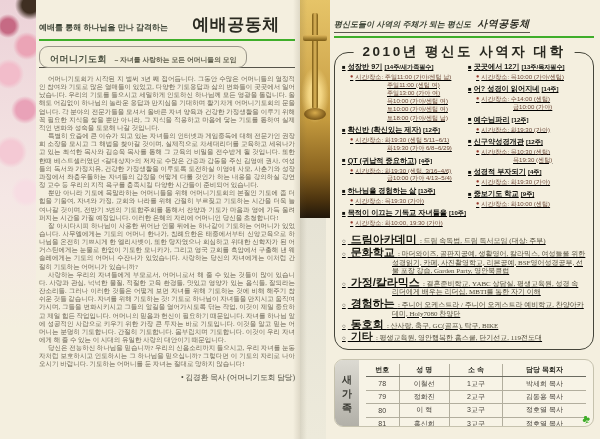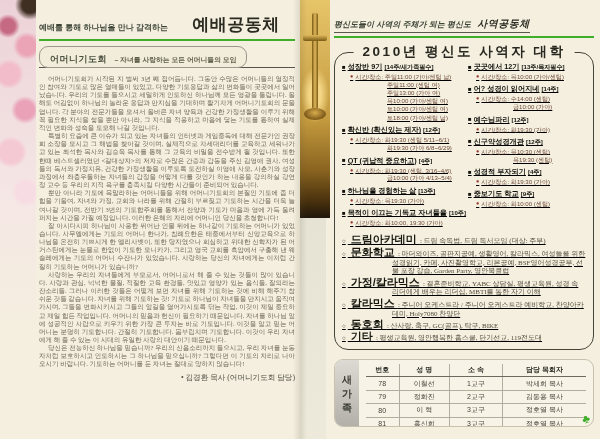--- a/index.html
+++ b/index.html
@@ -201,21 +201,21 @@
               <div class="item">
                 <div class="item-title"><span class="mk">■</span><span>중보기도 학교</span><span class="tag">[9주]</span></div>
                 <div class="detail first"><span class="mk">●</span><span>시간/장소: 화10:00 (센텀)</span></div>
               </div>
             </div>
         </div>
         <div id="programs">
             <div class="prog"><span class="mk">○</span><b> 드림아카데미 </b><span>: 드림 속독법, 드림 독서모임 (대상: 주부)</span></div>
             <div class="prog"><span class="mk">○</span><b> 문화학교 </b><span>: 마더와이즈, 골판지공예, 생활영어, 칼라믹스, 여성들을 위한 성경읽기, 카페, 사진촬영학교, 리본공예, BSF영어성경공부, 선물 포장 강습, Garden Party, 영안북클럽</span></div>
             <div class="prog"><span class="mk">○</span><b> 가정/칼라믹스 </b><span>: 결혼준비학교, YABC 상담실, 평생교육원, 성경 속 리더에게 배우는 리더십, MBTI를 통한 자기 이해</span></div>
-            <div class="prog"><span class="mk">○</span><b> 칼라믹스 </b><span>: 주니어 오케스트라 / 주니어 오케스트라 예비학교, 찬양아카데미, Holy7080 찬양단</span></div>
+            <div class="prog"><span class="mk">○</span><b> 경험하는 </b><span>: 주니어 오케스트라 / 주니어 오케스트라 예비학교, 찬양아카데미, Holy7080 찬양단</span></div>
             <div class="prog"><span class="mk">○</span><b> 동호회 </b><span>: 산사랑, 축구, GC(골프), 탁구, BIKE</span></div>
             <div class="prog"><span class="mk">○</span><b> 기타 </b><span>: 평생교육원, 영안행복한 홈스쿨, 단기선교, 119전도대</span></div>
           </div>
       </div>
 
       <div class="nc-wrap">
         <div class="nc-tab" id="nc-tab">
             <span>새</span>
             <span>가</span>
             <span>족</span>

